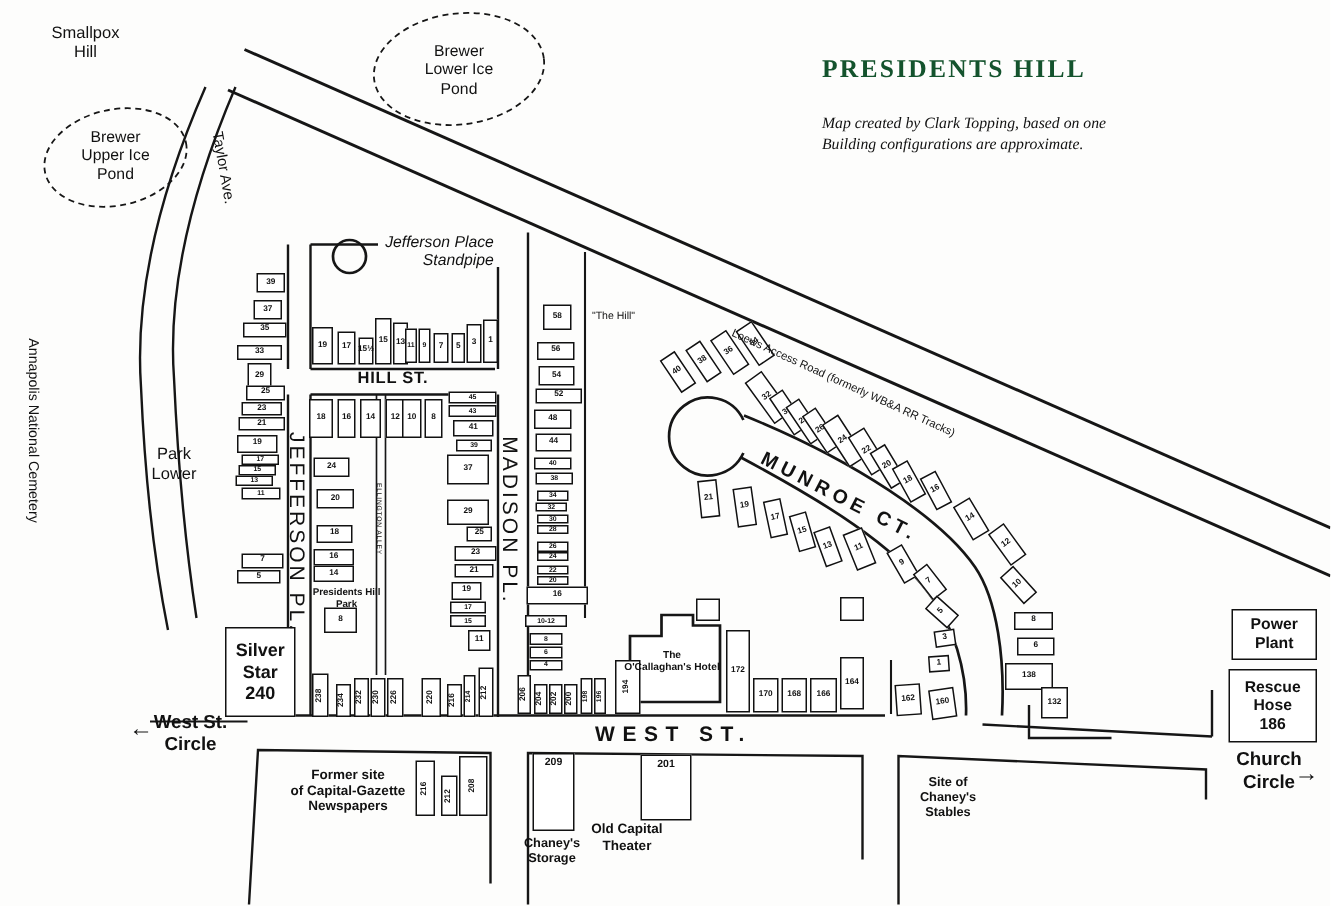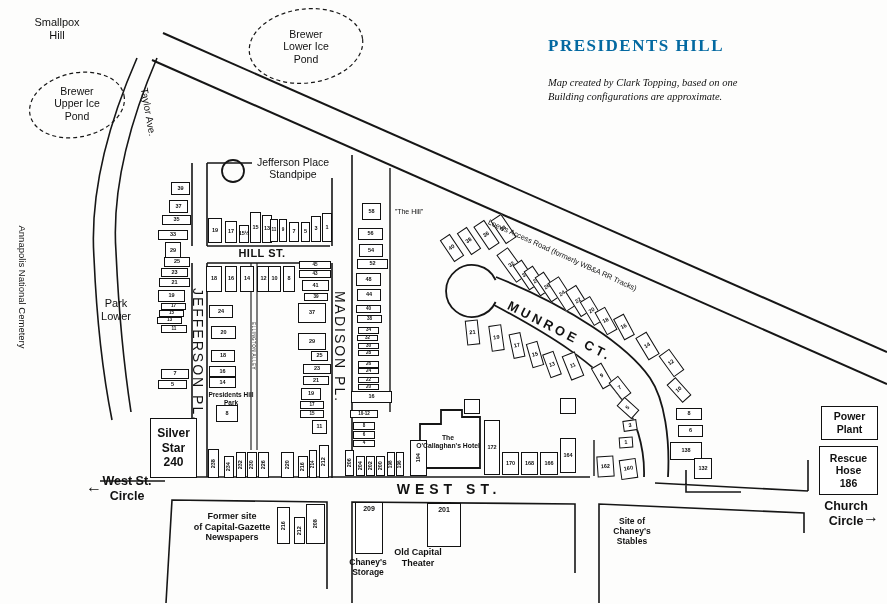--- a/index.html
+++ b/index.html
@@ -4,28 +4,28 @@
 <style>
   html,body{margin:0;padding:0;background:#fff;}
   #stage{position:relative;width:887px;height:604px;background:#fdfdfc;overflow:hidden;
          font-family:"Liberation Sans",sans-serif;color:#111;}
   #linework{position:absolute;left:0;top:0;z-index:1;}
   .bld{position:absolute;z-index:3;background:#fff;border:1.3px solid #111;box-sizing:border-box;
        display:flex;align-items:center;justify-content:center;font-weight:bold;color:#111;line-height:1;}
   .bld span{display:block;}
   .bld.vt span{transform:rotate(-90deg);white-space:nowrap;}
   .lbl{position:absolute;z-index:4;white-space:pre-line;text-align:center;line-height:1.18;color:#111;}
-  .lbl.left{text-align:center;}
+  .lbl.left{text-align:right;font-style:italic;}
   .box{position:absolute;z-index:3;border:1.6px solid #111;background:#fff;box-sizing:border-box;
        display:flex;align-items:center;justify-content:center;text-align:center;white-space:pre-line;
        font-weight:600;line-height:1.2;color:#111;}
   .box.top{align-items:flex-start;padding-top:2px;font-weight:bold;}
   #title-block{position:absolute;left:548px;top:36px;z-index:5;width:330px;}
   #title-block .title{font-family:"Liberation Serif",serif;font-weight:bold;font-size:17px;
-       letter-spacing:1.5px;color:#0369a1;}
+       letter-spacing:1.5px;color:#14532d;}
   #title-block .credit{font-family:"Liberation Serif",serif;font-style:italic;font-size:10.5px;
        line-height:1.3;margin-top:20px;color:#111;}
 </style>
 </head>
 <body>
 
 <div id="stage">
 
   <svg id="linework" width="887" height="604" viewBox="0 0 887 604" fill="none" stroke="#161616">
     <ellipse cx="306" cy="46" rx="57" ry="37" transform="rotate(-7 306 46)" stroke-width="1.2" stroke-dasharray="4 3"></ellipse>

